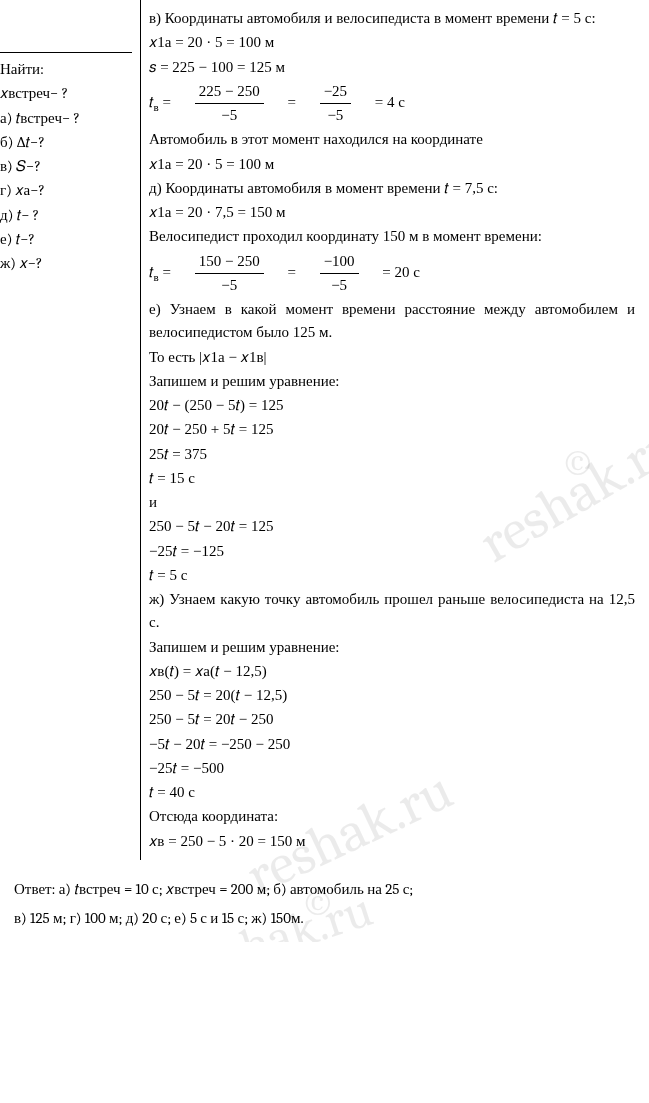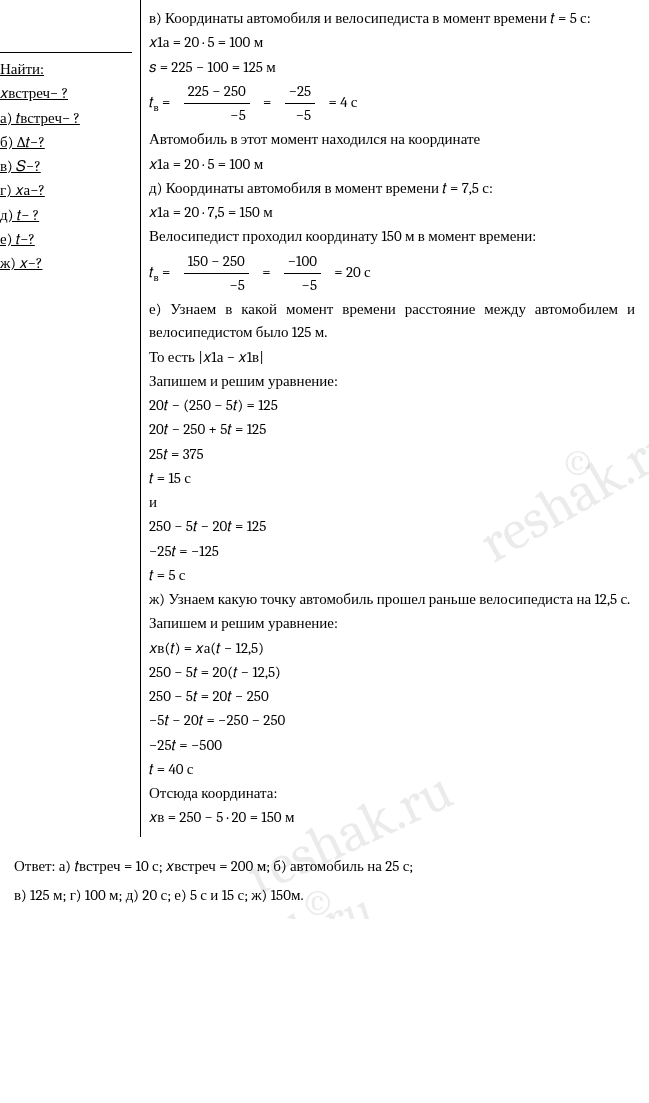--- a/index.html
+++ b/index.html
@@ -13,45 +13,45 @@
     width: 649px;
   }
   .page {
     display: flex;
     width: 100%;
   }
   .left-col {
     width: 140px;
     padding: 6px 8px 6px 14px;
     box-sizing: border-box;
-    text-decoration: underline;
   }
   .divider {
     width: 1px;
     background: #000;
     flex-shrink: 0;
   }
   .right-col {
     flex: 1;
     padding: 6px 14px 6px 8px;
     box-sizing: border-box;
+    font-family: Liberation Serif, serif;
   }
   .top-rule {
     border-top: 1px solid #000;
     margin-top: 46px;
     margin-left: -14px;
     padding-top: 4px;
   }
   .line { margin: 1px 0; }
   .formula { margin: 1px 0; }
   .frac {
     display: inline-block;
     vertical-align: middle;
-    text-align: right;
-    margin: 0 10px;
+    text-align: center;
+    margin: 0 20px;
   }
   .frac .num { display: block; border-bottom: 1px solid #000; padding: 0 4px; }
   .frac .den { display: block; padding: 0 4px; }
   .sub { font-size: 11px; vertical-align: sub; }
   .just { text-align: justify; }
   .answers {
     padding: 14px 14px 8px 14px;
     font-size: 15px;
     line-height: 1.9;
   }

